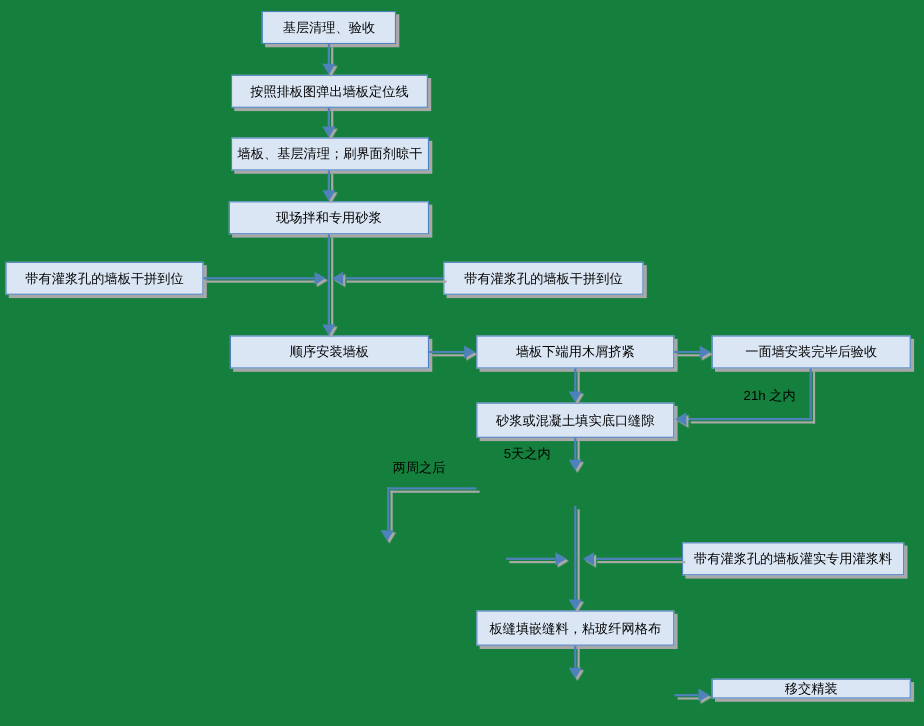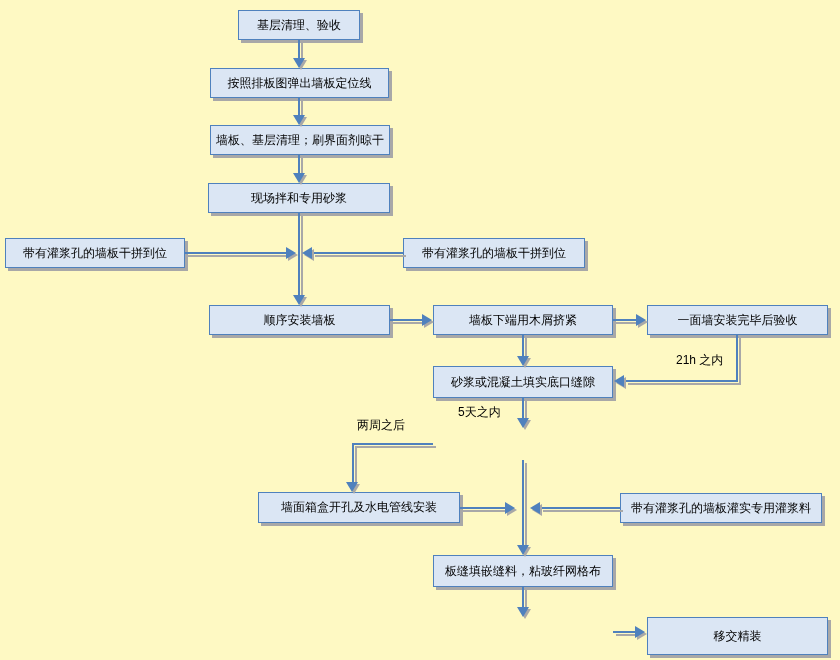--- a/index.html
+++ b/index.html
@@ -1,18 +1,18 @@
 <!DOCTYPE html>
 <html style="--box-fill: #dbe6f4; --box-border: #4f81bd; --connector: #4f81bd; --shadow: #a8a8a8; --text: #000000;"><head>
 <meta charset="utf-8">
 <style>
   html, body { margin:0; padding:0; background:#ffffff; }
   .canvas {
     position:relative; width:840px; height:660px; overflow:hidden;
-    background:#fef9c3;
+    background:#15803d;
     font-family:"Liberation Sans","DejaVu Sans",sans-serif;
     color:#000;
   }
   .node {
     position:absolute; box-sizing:border-box;
     display:flex; align-items:center; justify-content:center;
     background:var(--box-fill,#dbe6f4);
     border:1px solid var(--box-border,#4f81bd);
     box-shadow:3px 3px 0 var(--shadow,#a8a8a8);
     font-size:12px; line-height:1.2; text-align:center; white-space:nowrap;
@@ -63,30 +63,27 @@
   </div>
   <div class="node" style="left:209px;top:305px;width:181px;height:30px">
     <span>顺序安装墙板</span>
   </div>
   <div class="node" style="left:647px;top:305px;width:181px;height:30px">
     <span>一面墙安装完毕后验收</span>
   </div>
   <div class="node" style="left:433px;top:366px;width:180px;height:32px">
     <span>砂浆或混凝土填实底口缝隙</span>
   </div>
-  <div class="node" style="left:258px;top:492px;width:202px;height:31px">
-    <span>墙面箱盒开孔及水电管线安装</span>
-  </div>
   <div class="node" style="left:620px;top:493px;width:202px;height:30px">
     <span>带有灌浆孔的墙板灌实专用灌浆料</span>
   </div>
   <div class="node" style="left:433px;top:555px;width:180px;height:32px">
     <span>板缝填嵌缝料，粘玻纤网格布</span>
   </div>
-  <div class="node" style="left:647px;top:617px;width:181px;height:38px">
+  <div class="node" style="left:647px;top:617px;width:181px;height:18px">
     <span>移交精装</span>
   </div>
 
   <div class="vl" style="left:298px;top:40px;height:18px"></div>
   <div class="td" style="left:293px;top:58px"></div>
 
   <div class="vl" style="left:298px;top:98px;height:17px"></div>
   <div class="td" style="left:293px;top:115px"></div>
 
   <div class="vl" style="left:298px;top:155px;height:18px"></div>

